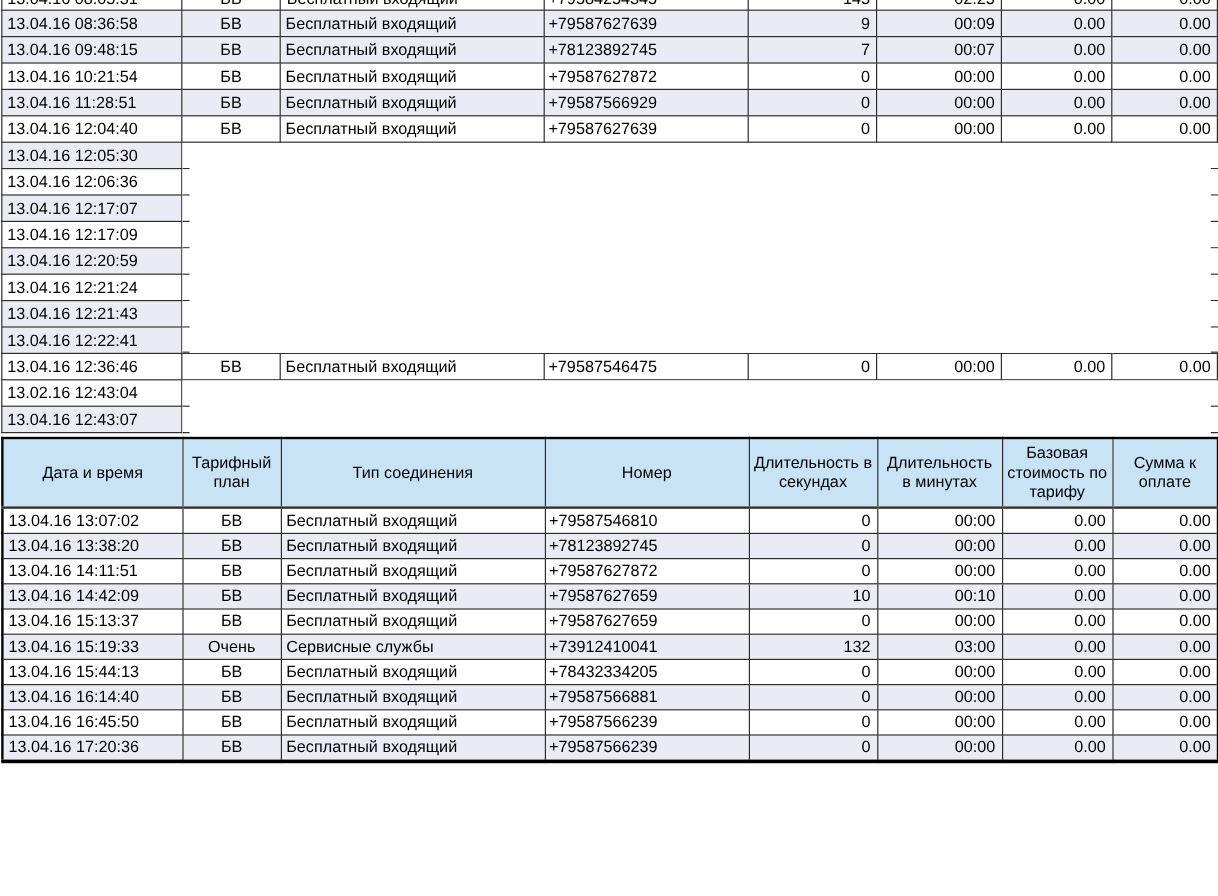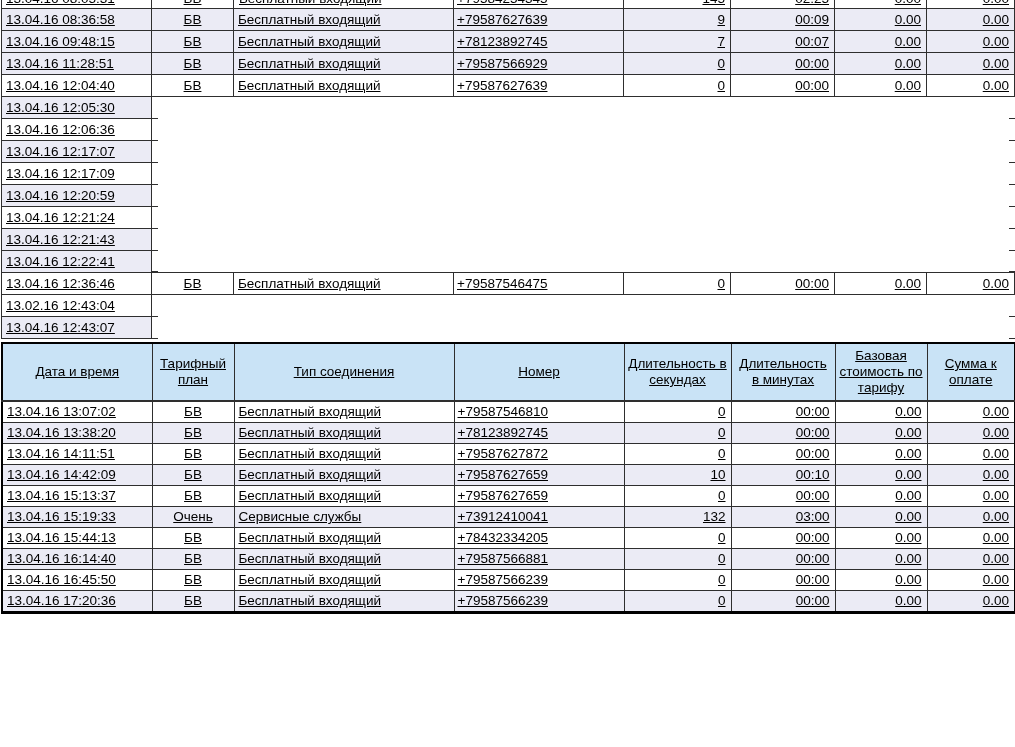--- a/index.html
+++ b/index.html
@@ -1,20 +1,20 @@
 <!DOCTYPE html>
 <html><head>
 <meta charset="utf-8">
 <style>
   html,body{margin:0;padding:0;}
   body{
     width:1015px;height:747px;overflow:hidden;background:#fff;
     font-family:"Liberation Sans",sans-serif;color:#000;
   }
-  .page{position:relative;width:871px;height:747px;text-decoration:underline;}
+  .page{position:relative;width:871px;height:747px;}
   table.calls{
     border-collapse:collapse;table-layout:fixed;width:1013px;margin-left:1px;
   }
   td,th{
     border:1px solid #2e2e2e;
     font-size:13.5px;line-height:20px;height:21px;
     white-space:nowrap;overflow:hidden;padding:0 5px;
     font-weight:normal;
   }
   tr.striped td{background:#ebebf5;}
@@ -122,20 +122,30 @@
         <tr class="striped">
           <td class="c0">13.04.16 09:48:15</td>
           <td class="c1">БВ</td>
           <td class="c2">Бесплатный входящий</td>
           <td class="c3">+78123892745</td>
           <td class="c4">7</td>
           <td class="c5">00:07</td>
           <td class="c6">0.00</td>
           <td class="c7">0.00</td>
         </tr>
+        <tr>
+          <td class="c0">13.04.16 10:21:54</td>
+          <td class="c1">БВ</td>
+          <td class="c2">Бесплатный входящий</td>
+          <td class="c3">+79587627872</td>
+          <td class="c4">0</td>
+          <td class="c5">00:00</td>
+          <td class="c6">0.00</td>
+          <td class="c7">0.00</td>
+        </tr>
         <tr class="striped">
           <td class="c0">13.04.16 11:28:51</td>
           <td class="c1">БВ</td>
           <td class="c2">Бесплатный входящий</td>
           <td class="c3">+79587566929</td>
           <td class="c4">0</td>
           <td class="c5">00:00</td>
           <td class="c6">0.00</td>
           <td class="c7">0.00</td>
         </tr>

